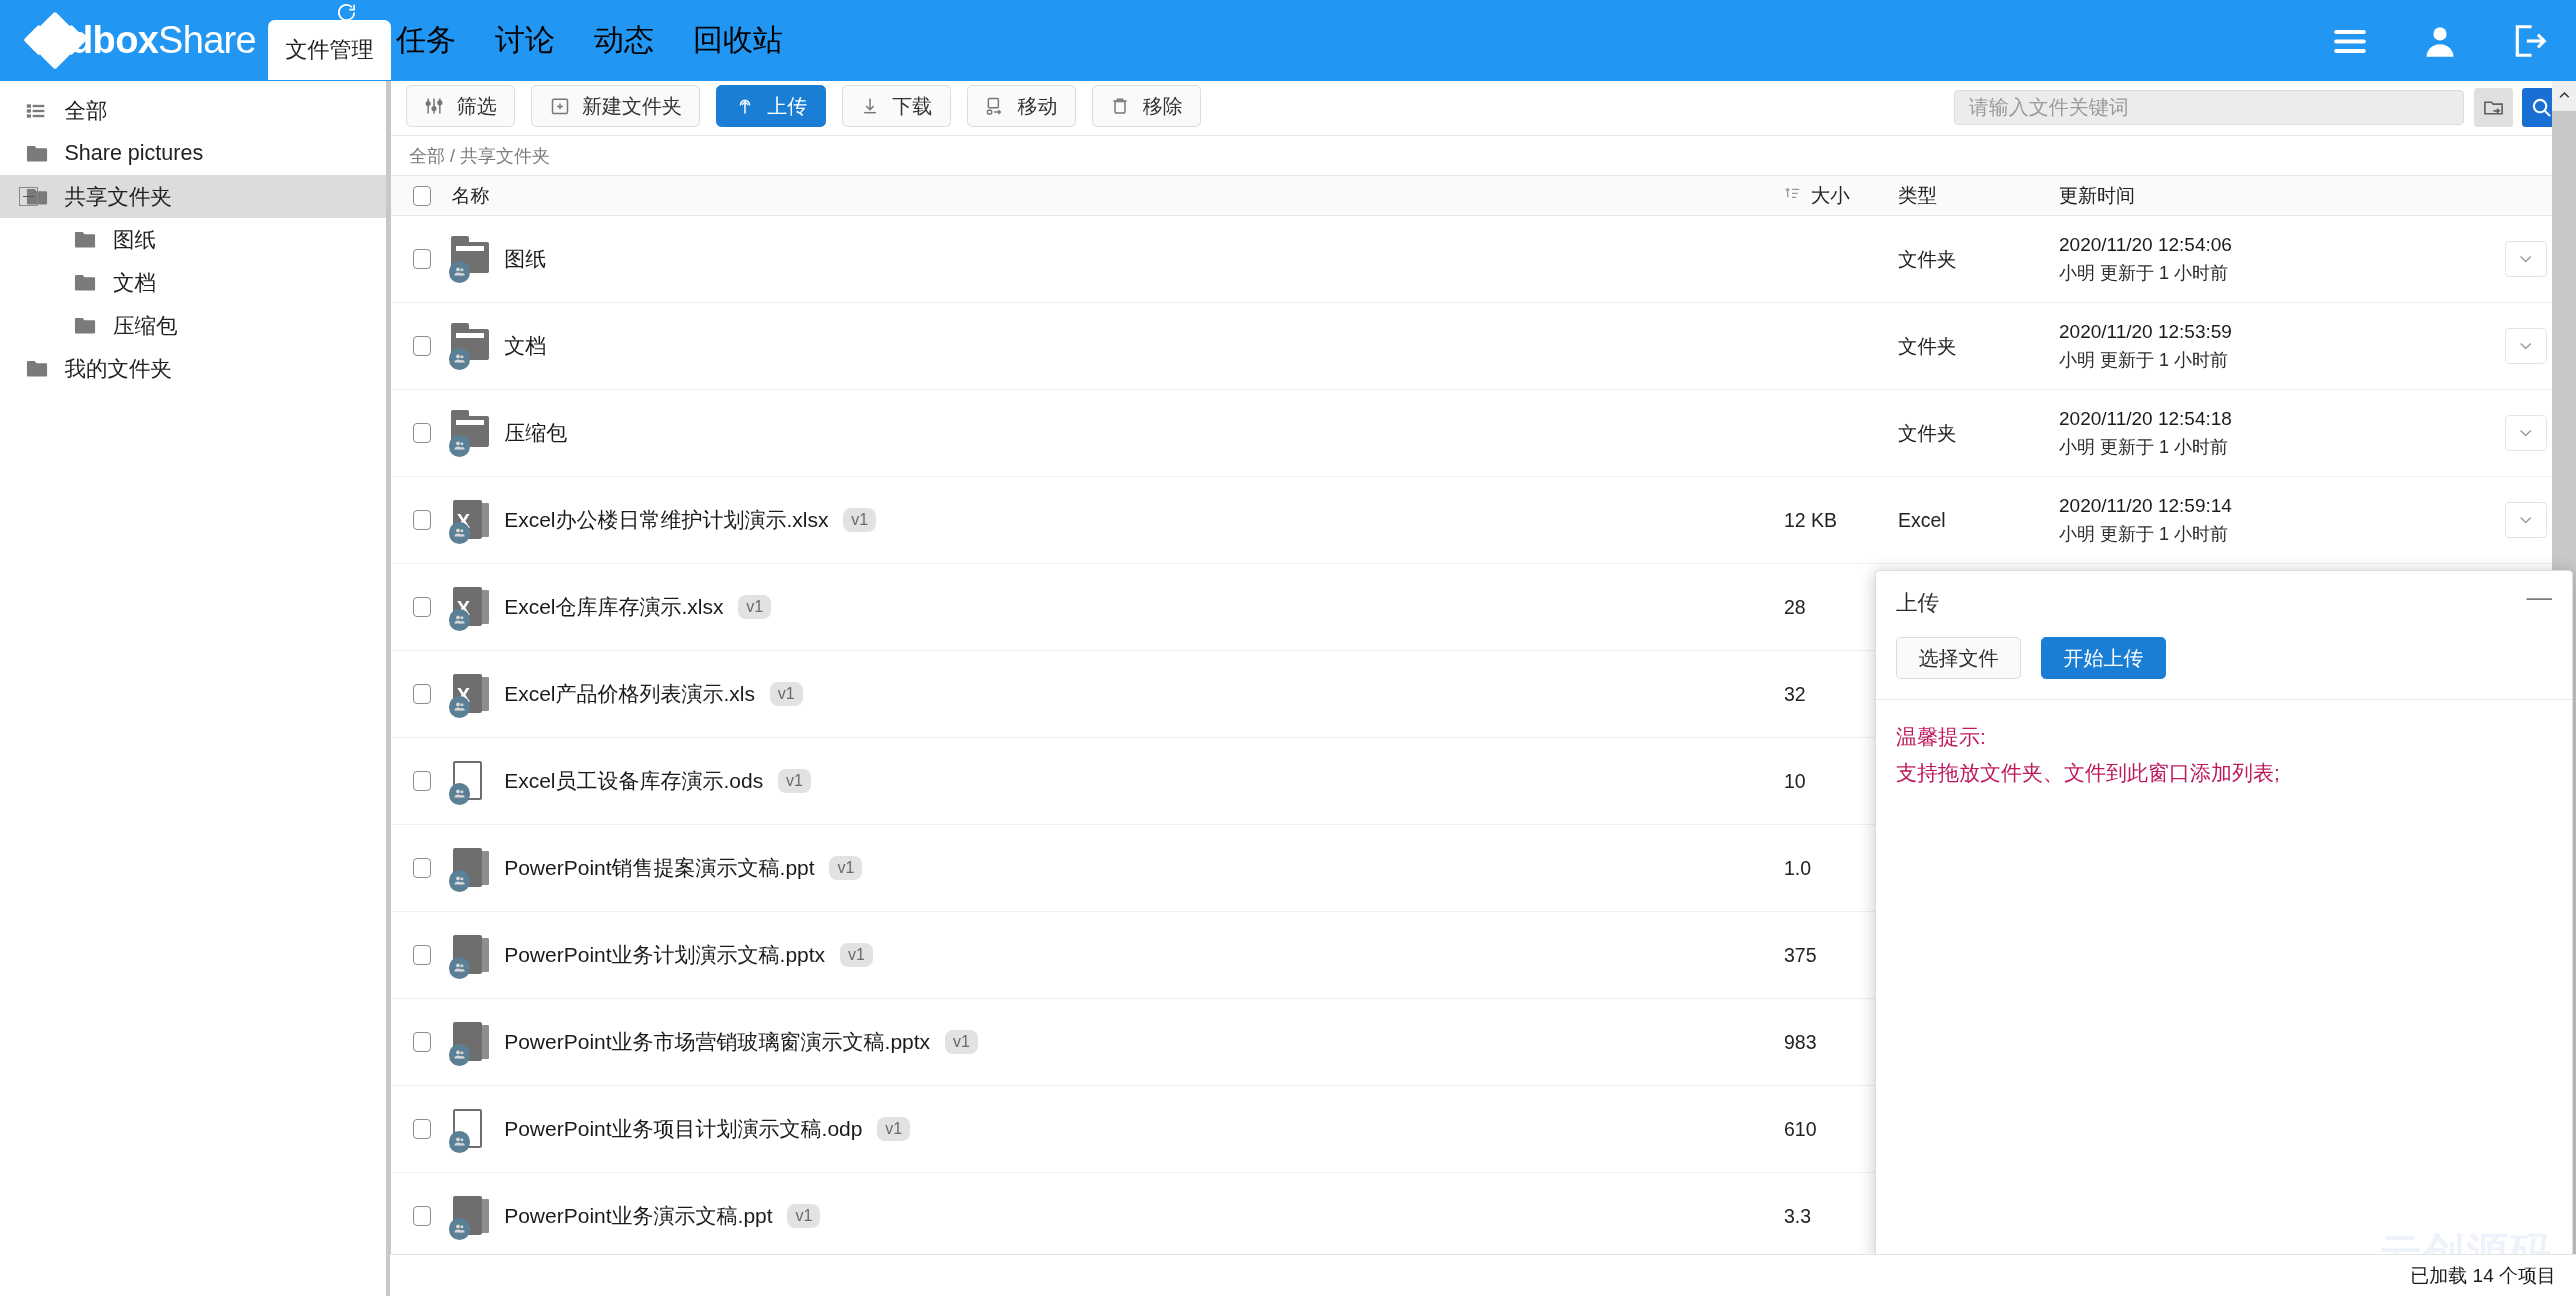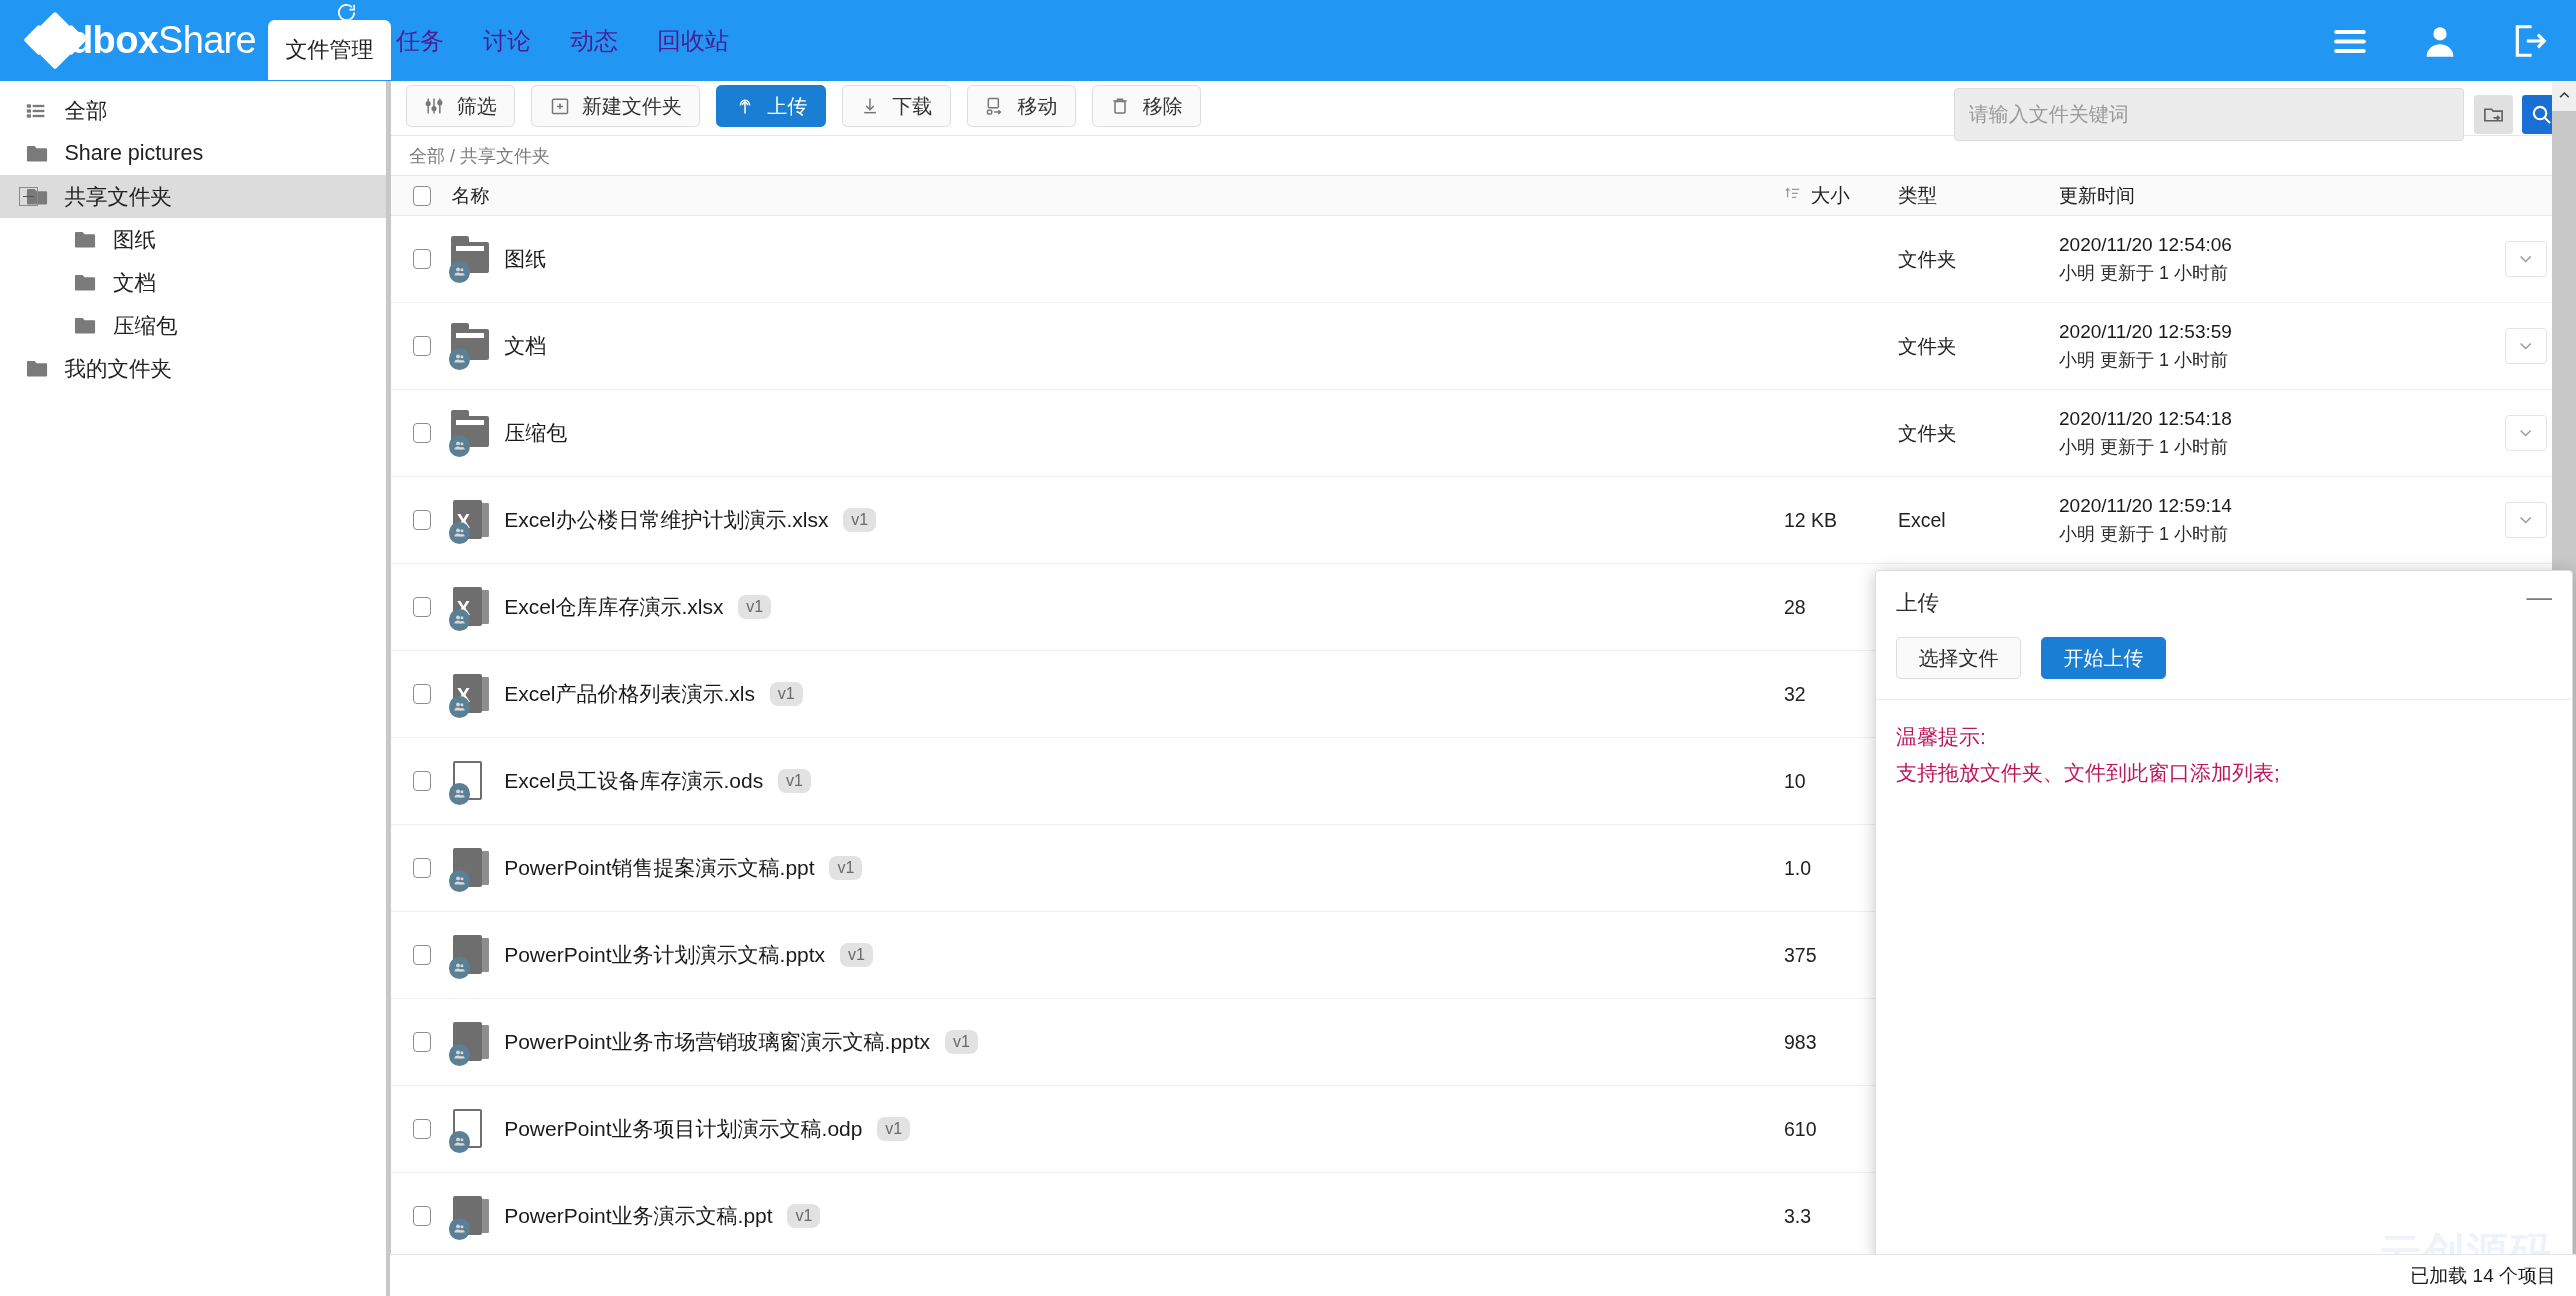--- a/index.html
+++ b/index.html
@@ -41,21 +41,21 @@
   }
   .refresh-icon {
     position: absolute; left: 335px; top: 1.3px;
     width: 23px; height: 23px; color: #fff;
   }
   .navtabs {
     position: absolute; left: 396px; top: 0; height: 81px;
     display: flex; align-items: center; gap: 39px;
   }
   .navtabs .nav-item {
-    color: #4c1d95; font-size: 24px; cursor: pointer; white-space: nowrap;
+    color: #000000; font-size: 30px; cursor: pointer; white-space: nowrap;
   }
   .top-icons {
     position: absolute; right: 27px; top: 0; height: 81px;
     display: flex; align-items: center; gap: 52px;
   }
   .top-icons .ticon { width: 38px; height: 38px; color: #fff; }
 
   
   .sidebar {
     position: absolute; left: 0; top: 81px;
@@ -90,21 +90,21 @@
     display: flex; align-items: center; gap: 9.4px;
     height: 42px; padding: 0 17.4px; margin-right: 16px;
     border: 0.7px solid #dcdcdc; border-radius: 5.4px; background: #fafafa;
     font-size: 20px; color: #333; cursor: pointer; white-space: nowrap;
   }
   .tbtn.primary { background: #1a7fd4; border-color: #1a7fd4; color: #fff; }
   .tbtn .ti { width: 23px; height: 23px; display: flex; align-items: center; }
 
   .searchwrap { position: absolute; right: 14.8px; top: 7.4px; display: flex; align-items: center; }
   .searchbox {
-    width: 510px; height: 53px; background: #ececec; border: 0.7px solid #dcdcdc;
+    width: 510px; height: 35px; background: #ececec; border: 0.7px solid #dcdcdc;
     border-radius: 4px; font-size: 20px; color: #333; padding: 0 13.4px;
     font-family: inherit; outline: none;
   }
   .searchbox::placeholder { color: #9a9a9a; }
   .sbtn {
     width: 39px; height: 39px; margin-left: 9.4px; border-radius: 3.4px;
     display: flex; align-items: center; justify-content: center; cursor: pointer;
   }
   .sbtn.grey { background: #e0e0e0; color: #606060; }
   .sbtn.blue { background: #1a6fd4; color: #fff; }

